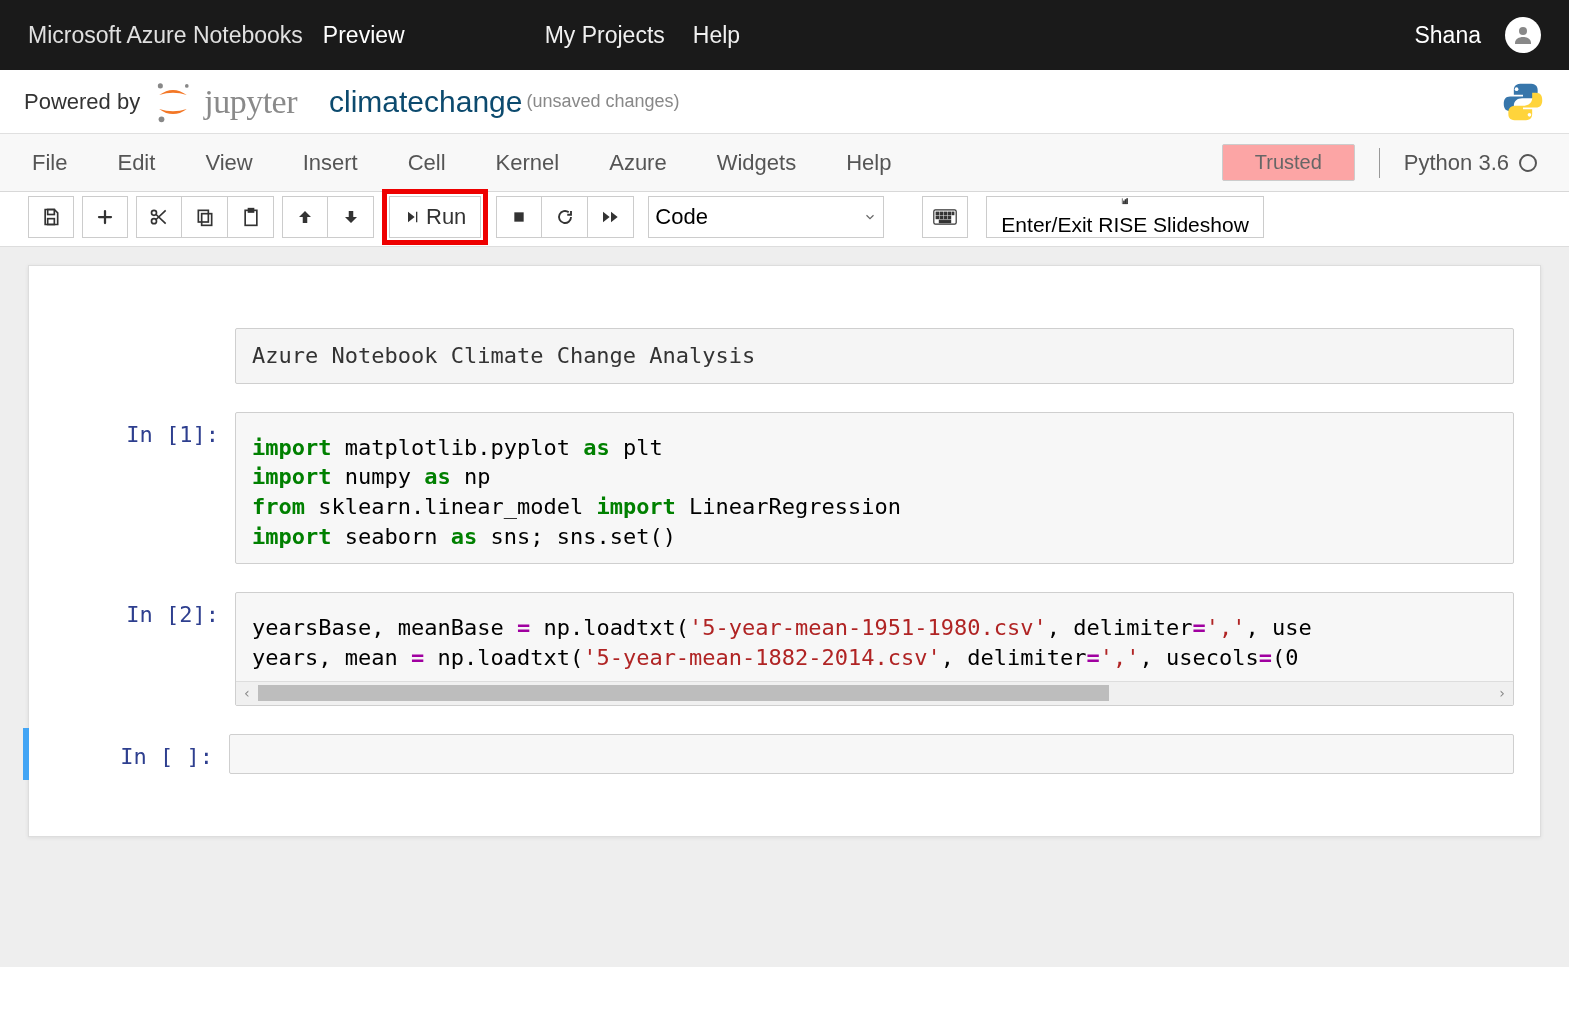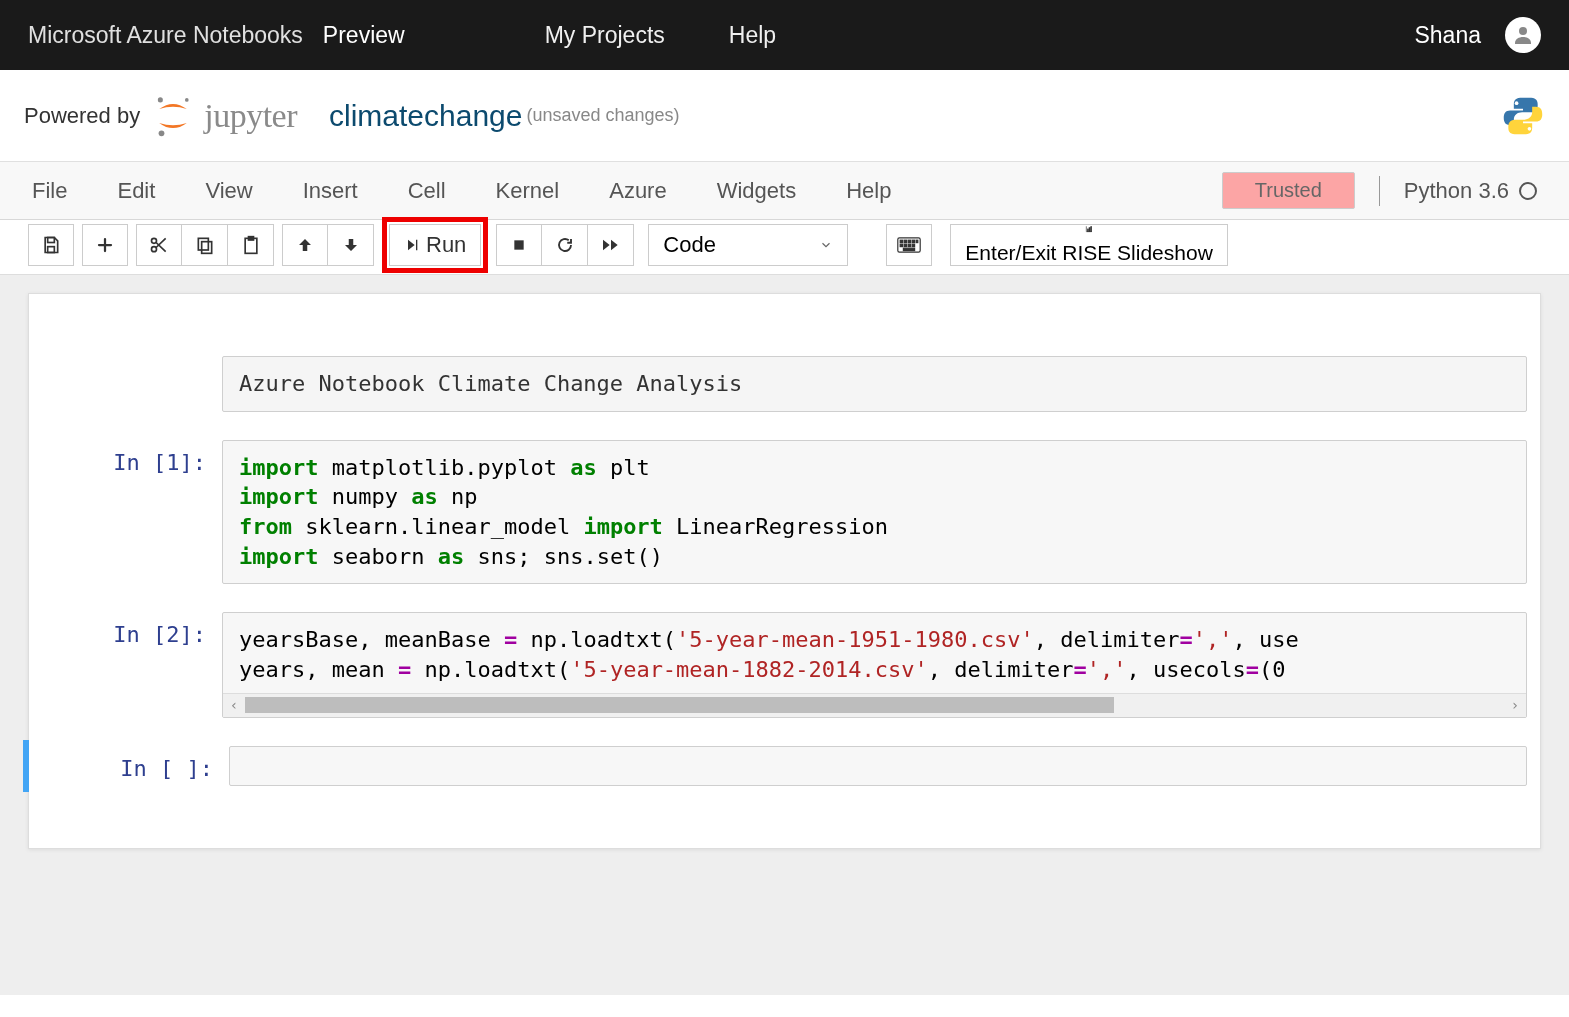--- a/index.html
+++ b/index.html
@@ -3,28 +3,28 @@
 <meta charset="utf-8">
 <style>
   * { box-sizing: border-box; margin: 0; padding: 0; }
   body { font-family: "Segoe UI", Arial, sans-serif; background: #fff; color: #000; width: 1569px; }
 
   
   .azure-bar { background: #1a1a1a; color: #fff; display: flex; align-items: center; height: 70px; padding: 0 28px; font-size: 23px; }
   .azure-bar .left { display: flex; align-items: center; gap: 20px; }
   .azure-bar .brand { color: #e0e0e0; font-weight: 400; }
   .azure-bar .preview { color: #fff; font-weight: 400; }
-  .azure-bar .nav { display: flex; gap: 64px; margin-left: 140px; }
+  .azure-bar .nav { display: flex; gap: 28px; margin-left: 140px; }
   .azure-bar .nav span { color: #f0f0f0; cursor: pointer; }
   .azure-bar .right { margin-left: auto; display: flex; align-items: center; gap: 24px; }
   .avatar { width: 36px; height: 36px; border-radius: 50%; background: #fff; display: flex; align-items: center; justify-content: center; }
   .avatar svg { width: 24px; height: 24px; }
 
   
-  .header { display: flex; align-items: center; height: 92px; padding: 0 24px; border-bottom: 1px solid #e0e0e0; }
+  .header { display: flex; align-items: center; height: 64px; padding: 0 24px; border-bottom: 1px solid #e0e0e0; }
   .powered { font-size: 22px; color: #333; margin-right: 10px; }
   .jupyter-logo { display: flex; align-items: center; gap: 8px; margin-right: 32px; }
   .jupyter-icon { width: 46px; height: 46px; }
   .jupyter-text { font-family: Georgia, serif; font-size: 34px; color: #8a8a8a; font-weight: 400; letter-spacing: -0.5px; }
   .nb-name { font-size: 30px; color: #0c4a6e; font-weight: 400; }
   .unsaved { font-size: 18px; color: #888; margin-left: 4px; }
   .header-right { margin-left: auto; display: flex; align-items: center; gap: 20px; }
   .python-logo { width: 44px; height: 44px; }
   .proj-btn { border: 1px solid #aaa; background: #fff; padding: 12px 24px; font-size: 23px; color: #333; border-radius: 3px; cursor: pointer; }
 
@@ -38,37 +38,37 @@
   .kernel-ind { font-size: 22px; color: #555; display: flex; align-items: center; gap: 10px; }
   .kernel-circle { width: 18px; height: 18px; border: 2px solid #555; border-radius: 50%; }
 
   
   .toolbar { display: flex; align-items: center; height: 55px; padding: 6px 28px 10px; gap: 8px; border-bottom: 1px solid #ddd; background: #fff; }
   .tb-group { display: flex; }
   .tb-btn { border: 1px solid #ccc; background: #fff; height: 42px; min-width: 46px; display: inline-flex; align-items: center; justify-content: center; padding: 0 10px; font-size: 19px; color: #333; cursor: pointer; }
   .tb-group .tb-btn + .tb-btn { border-left: none; }
   .tb-btn.run { gap: 6px; padding: 0 14px; font-size: 22px; }
   .run-highlight { border: 5px solid #e00; padding: 2px; }
-  .tb-select { border: 1px solid #ccc; background: #fff; height: 42px; padding: 0 14px; font-size: 22px; width: 200px; display: inline-flex; align-items: center; justify-content: space-between; cursor: pointer; margin-left: 6px; }
+  .tb-select { border: 1px solid #ccc; background: #fff; height: 42px; padding: 0 6px; font-size: 22px; width: 236px; display: inline-flex; align-items: center; justify-content: space-between; cursor: pointer; margin-left: 6px; }
   .tb-select .chev { color: #666; }
   .tb-rise { border: 1px solid #ccc; background: #fff; height: 42px; padding: 0 14px; font-size: 21px; display: inline-flex; align-items: center; gap: 8px; cursor: pointer; margin-left: 10px; flex-direction: column; }
   .tb-kb { margin-left: 30px; }
 
   
   .nb-area { background: #eee; padding: 18px 0 40px 0; min-height: 720px; }
   .nb-inner { background: #fff; margin: 0 28px; padding-top: 56px; padding-bottom: 40px; border: 1px solid #ddd; box-shadow: 0 1px 4px rgba(0,0,0,0.08); }
-  .cell { display: flex; padding: 6px 13px; margin-bottom: 16px; justify-content: space-between; }
+  .cell { display: flex; padding: 6px 26px; margin-bottom: 16px; justify-content: space-between; }
   .cell.selected { border-left: 6px solid #42a5f5; margin-left: -6px; padding-left: 20px; }
   .prompt { width: 180px; text-align: right; padding: 10px 16px 0 0; font-family: "Consolas", monospace; font-size: 22px; color: #2e3f8f; flex-shrink: 0; }
   .prompt.empty { color: #2e3f8f; }
   .cell-body { flex: 1; border: 1px solid #cfcfcf; background: #f5f5f5; padding: 12px 16px; font-family: "Consolas", monospace; font-size: 22px; line-height: 1.35; border-radius: 2px; overflow: hidden; }
   .cell-body.code { background: #f7f7f7; white-space: pre; }
   .cell-body.raw { background: #f5f5f5; color: #333; }
   .cell-body.empty { background: #f7f7f7; min-height: 40px; }
-  .code-scroll { overflow-x: auto; }
+  .code-scroll { overflow-x: auto; margin-top: 8px; }
   .hscroll { height: 24px; background: #f0f0f0; display: flex; align-items: center; border-top: 1px solid #ddd; margin: 8px -16px -12px -16px; }
   .hscroll .arrow { width: 22px; text-align: center; color: #888; cursor: pointer; font-size: 14px; }
   .hscroll .track { flex: 1; height: 16px; background: #f0f0f0; position: relative; }
   .hscroll .thumb { position: absolute; left: 0; top: 0; height: 16px; width: 69%; background: #bdbdbd; }
 
   
   .kw { color: #008000; font-weight: bold; }
   .str { color: #b02424; }
   .op { color: #a000a0; font-weight: bold; }
   .black { color: #000; }

